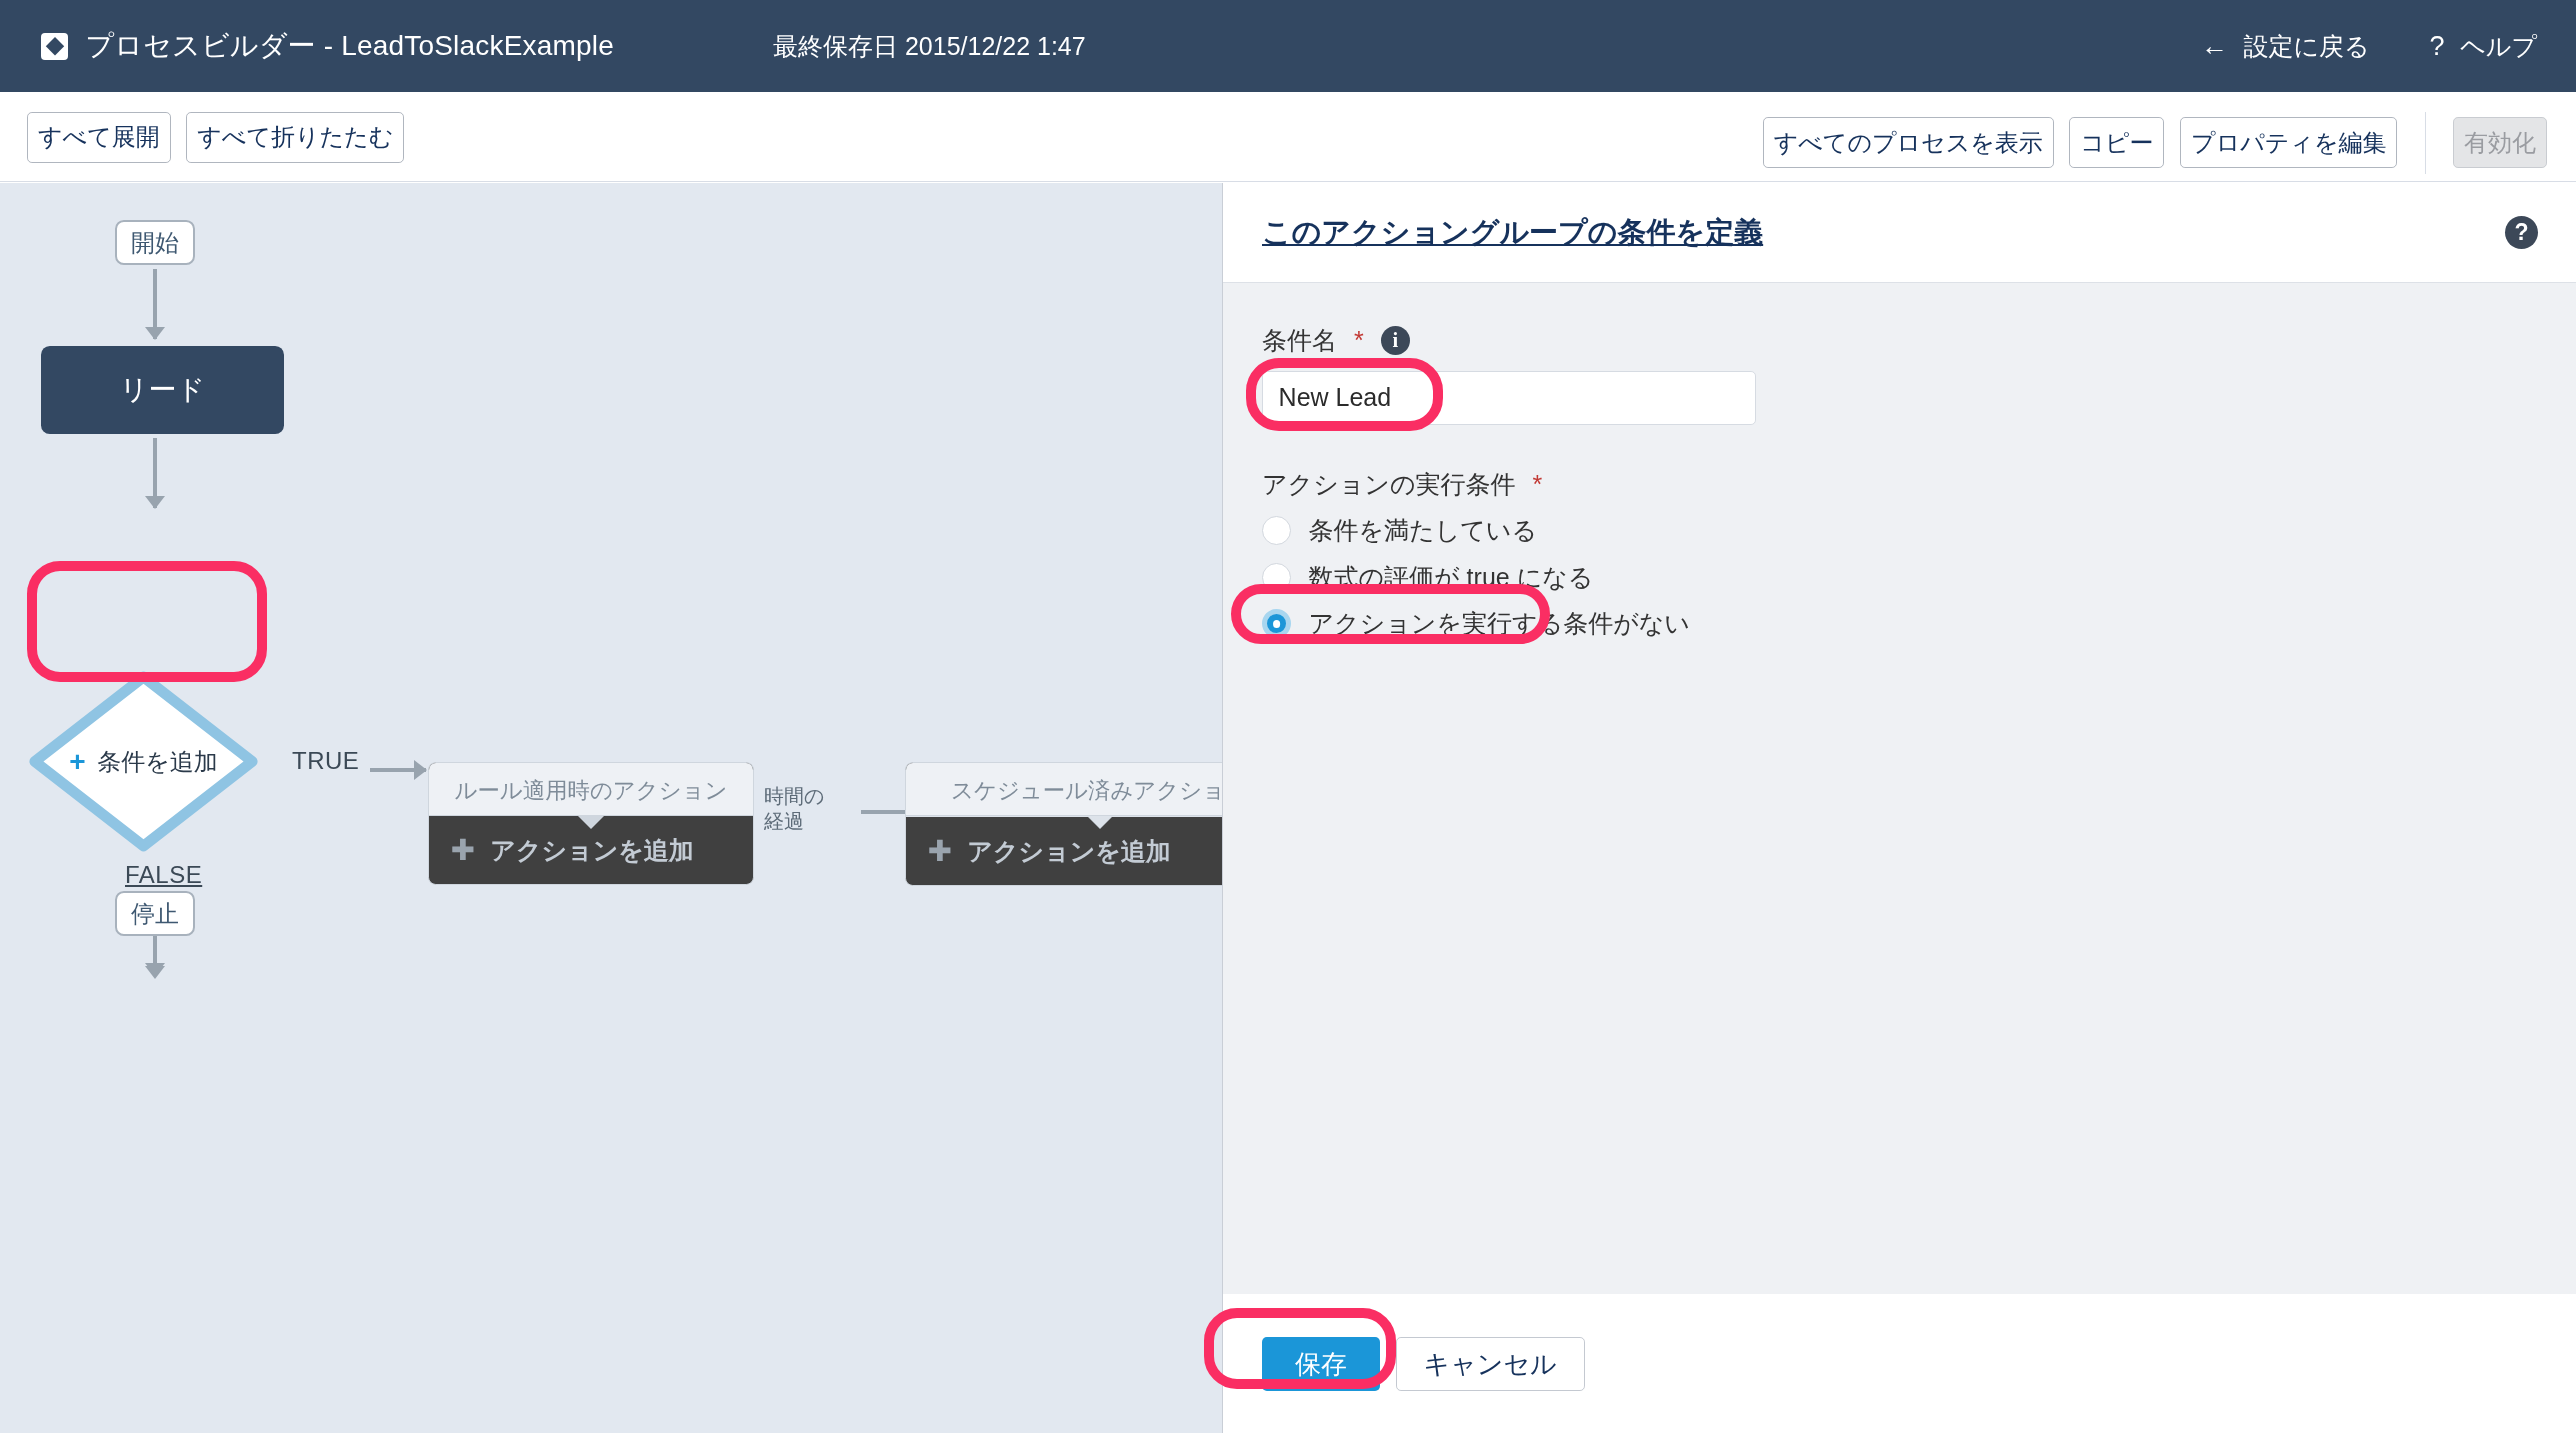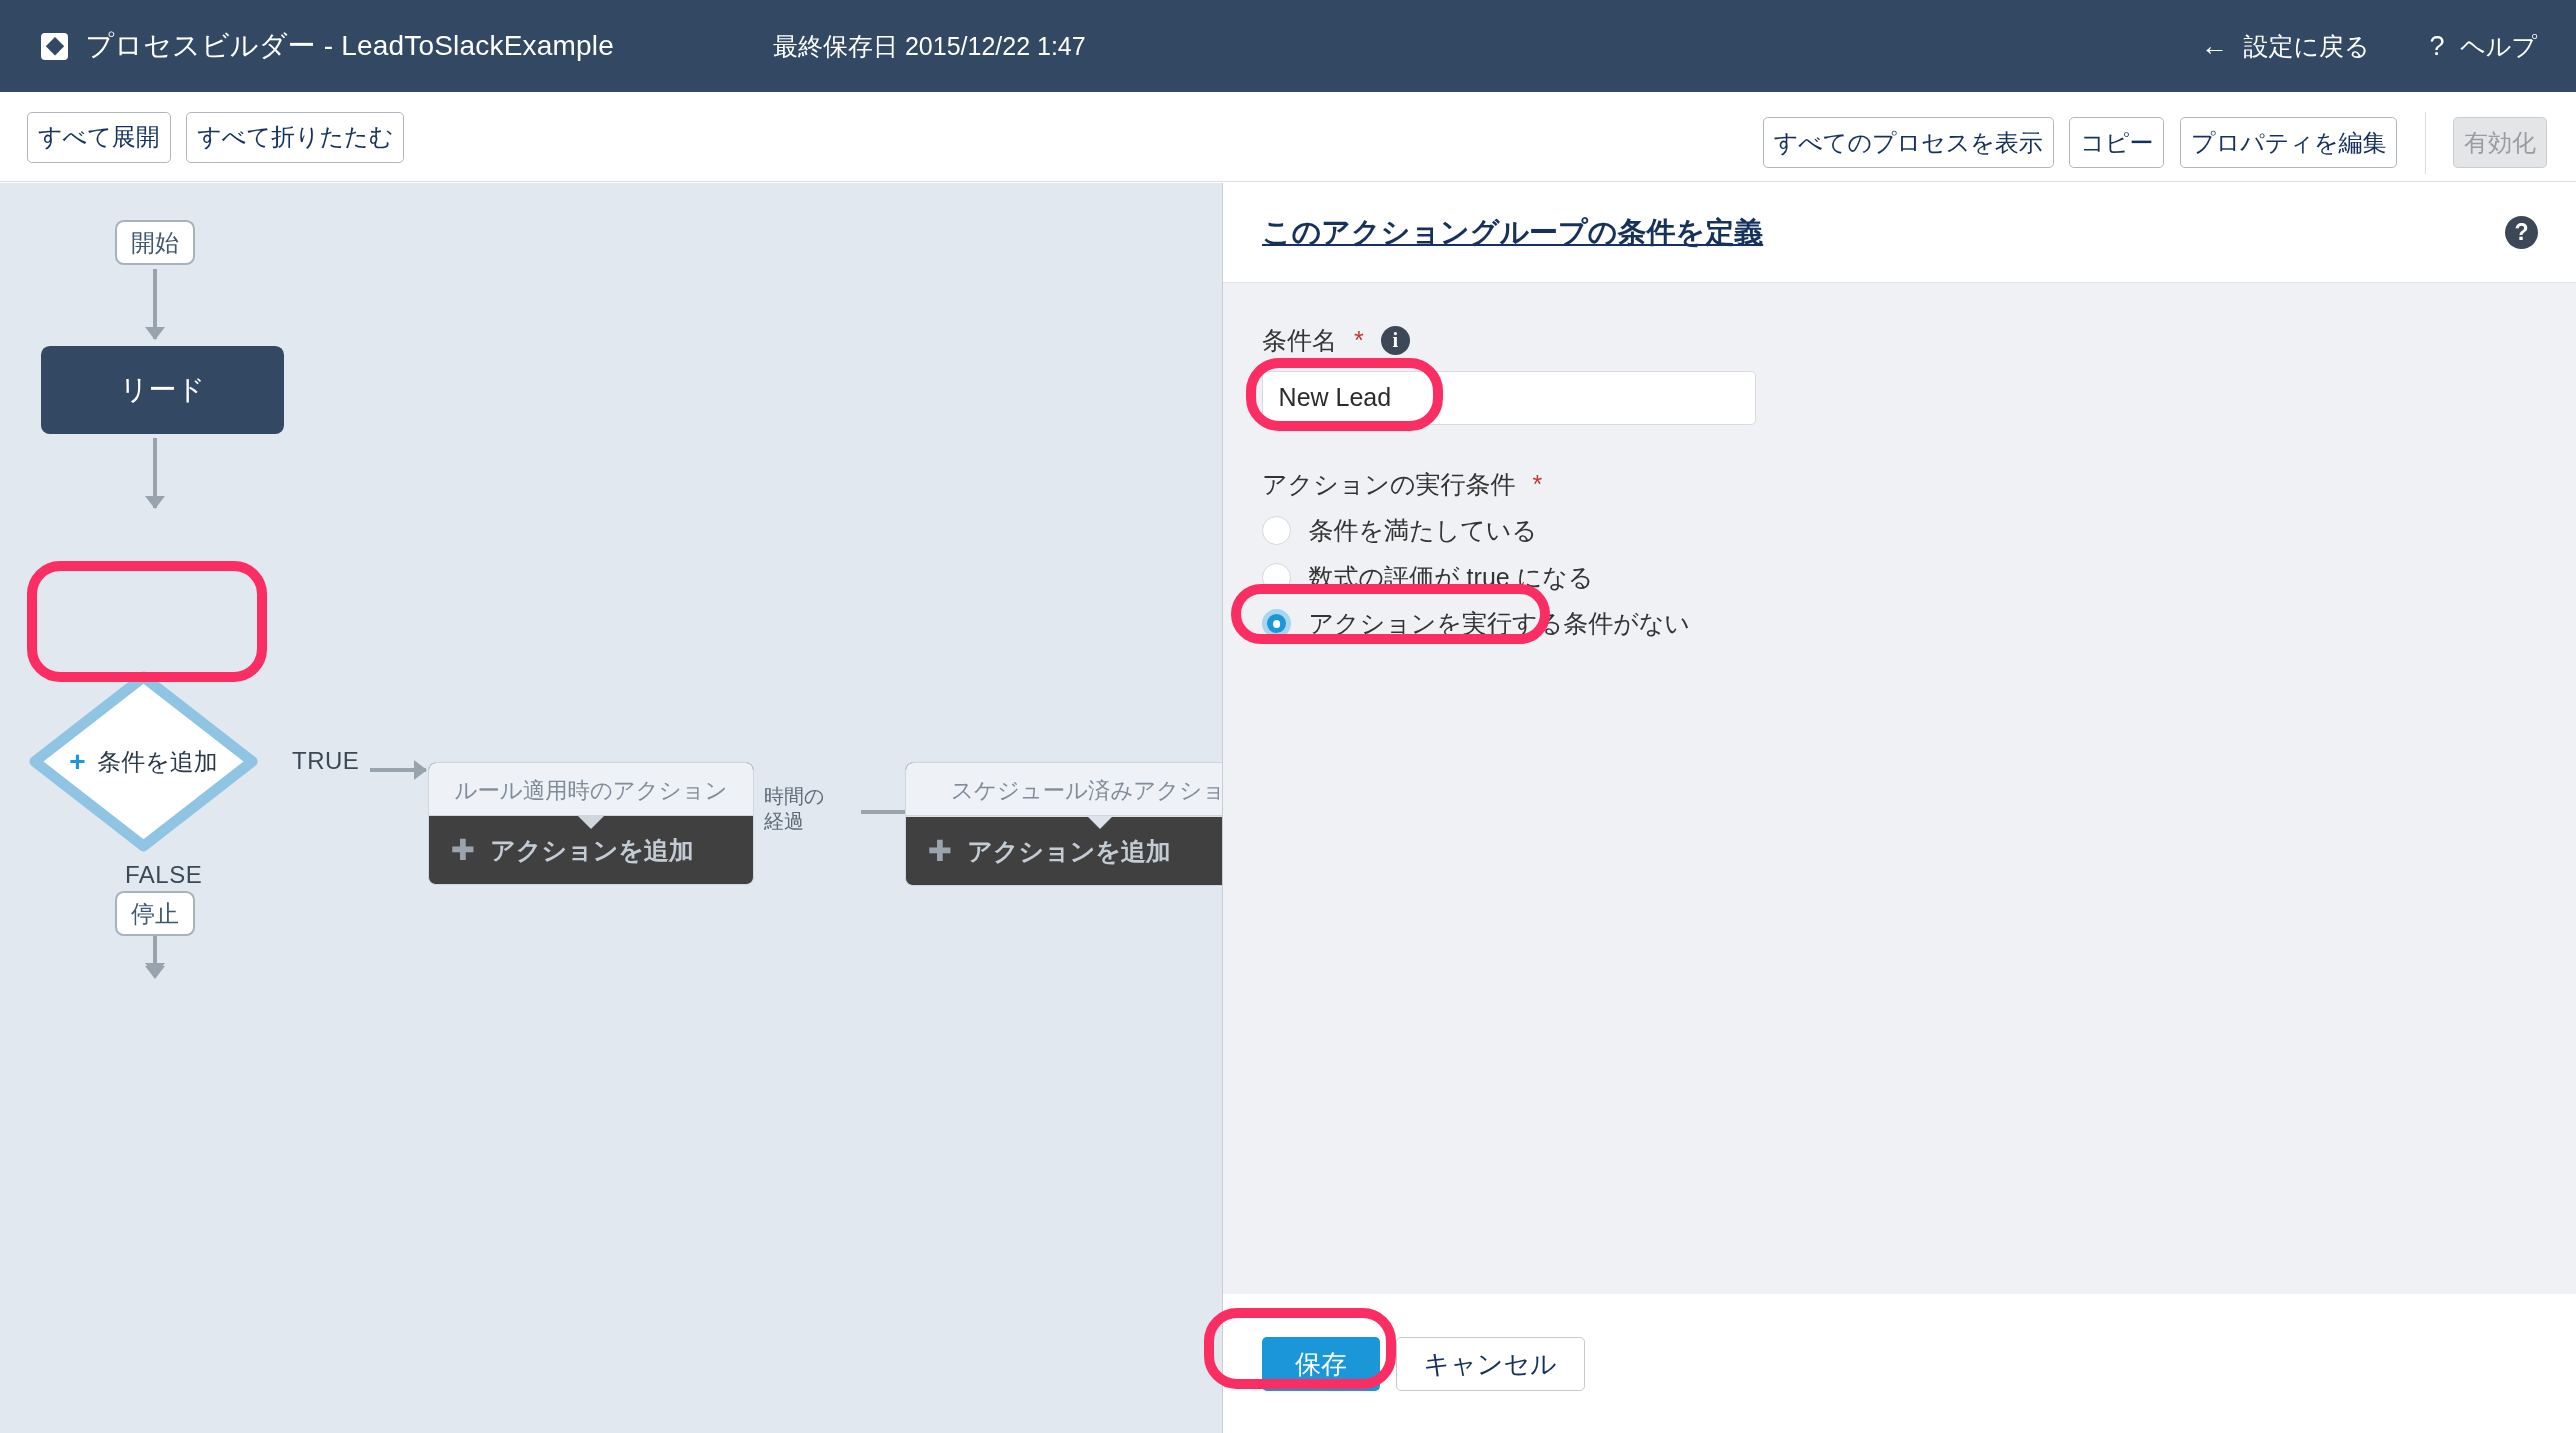--- a/index.html
+++ b/index.html
@@ -252,21 +252,21 @@
       </svg>
       <div class="diamond-label">
         <span class="plus-blue">+</span>
         <span>条件を追加</span>
       </div>
     </div>
 
     <div class="edge-label" style="left:292px; top:564px;">TRUE</div>
     <div class="arrow-h" style="left:370px; top:585px; width:56px;"></div>
 
-    <div class="edge-label" style="left:125px; top:678px;">FALSE</div>
+    <div class="edge-label" style="left:125px; top:678px;text-decoration:underline;">FALSE</div>
     <div class="arrow-v" style="left:153px; top:634px; height:161px; background:transparent;"></div>
     <div class="arrow-v" style="left:153px; top:732px; height:60px;"></div>
     <div class="node-pill node-stop">停止</div>
 
     <div class="action-box" style="left:428px; top:579px; width:326px;">
       <div class="action-box-hd">ルール適用時のアクション</div>
       <div class="action-row">
         <span class="plus-grey">✚</span>
         <span>アクションを追加</span>
       </div>

